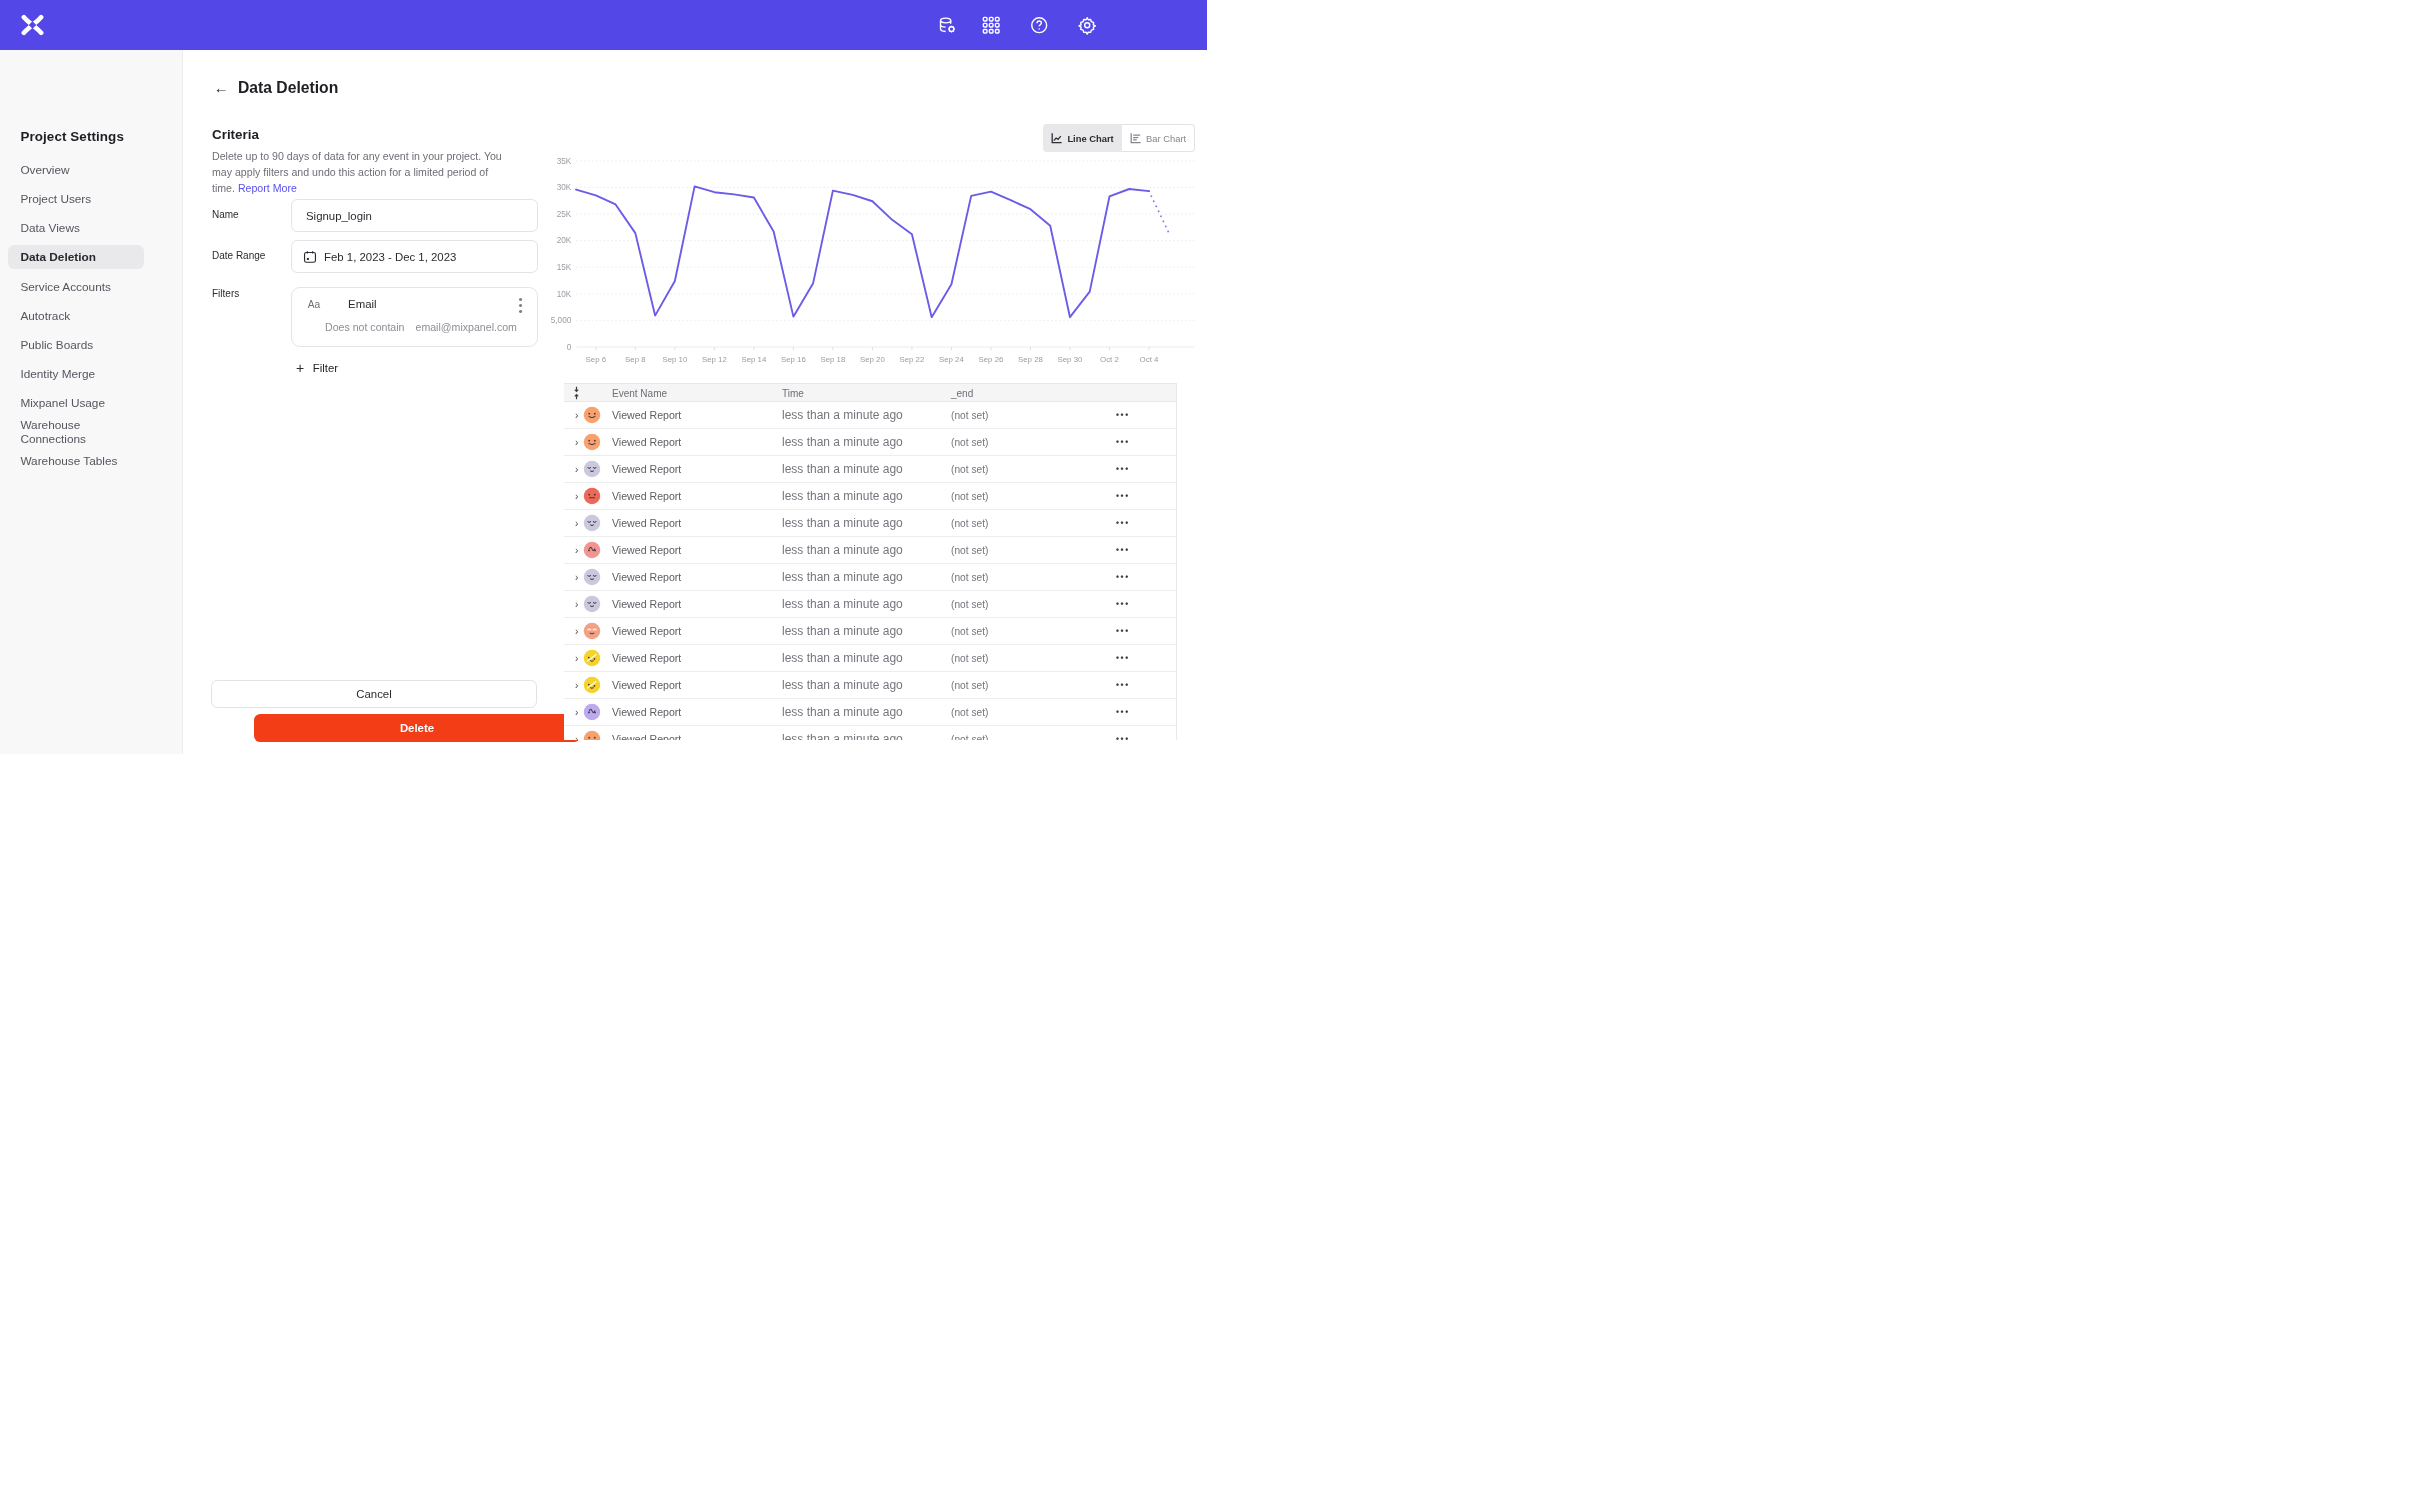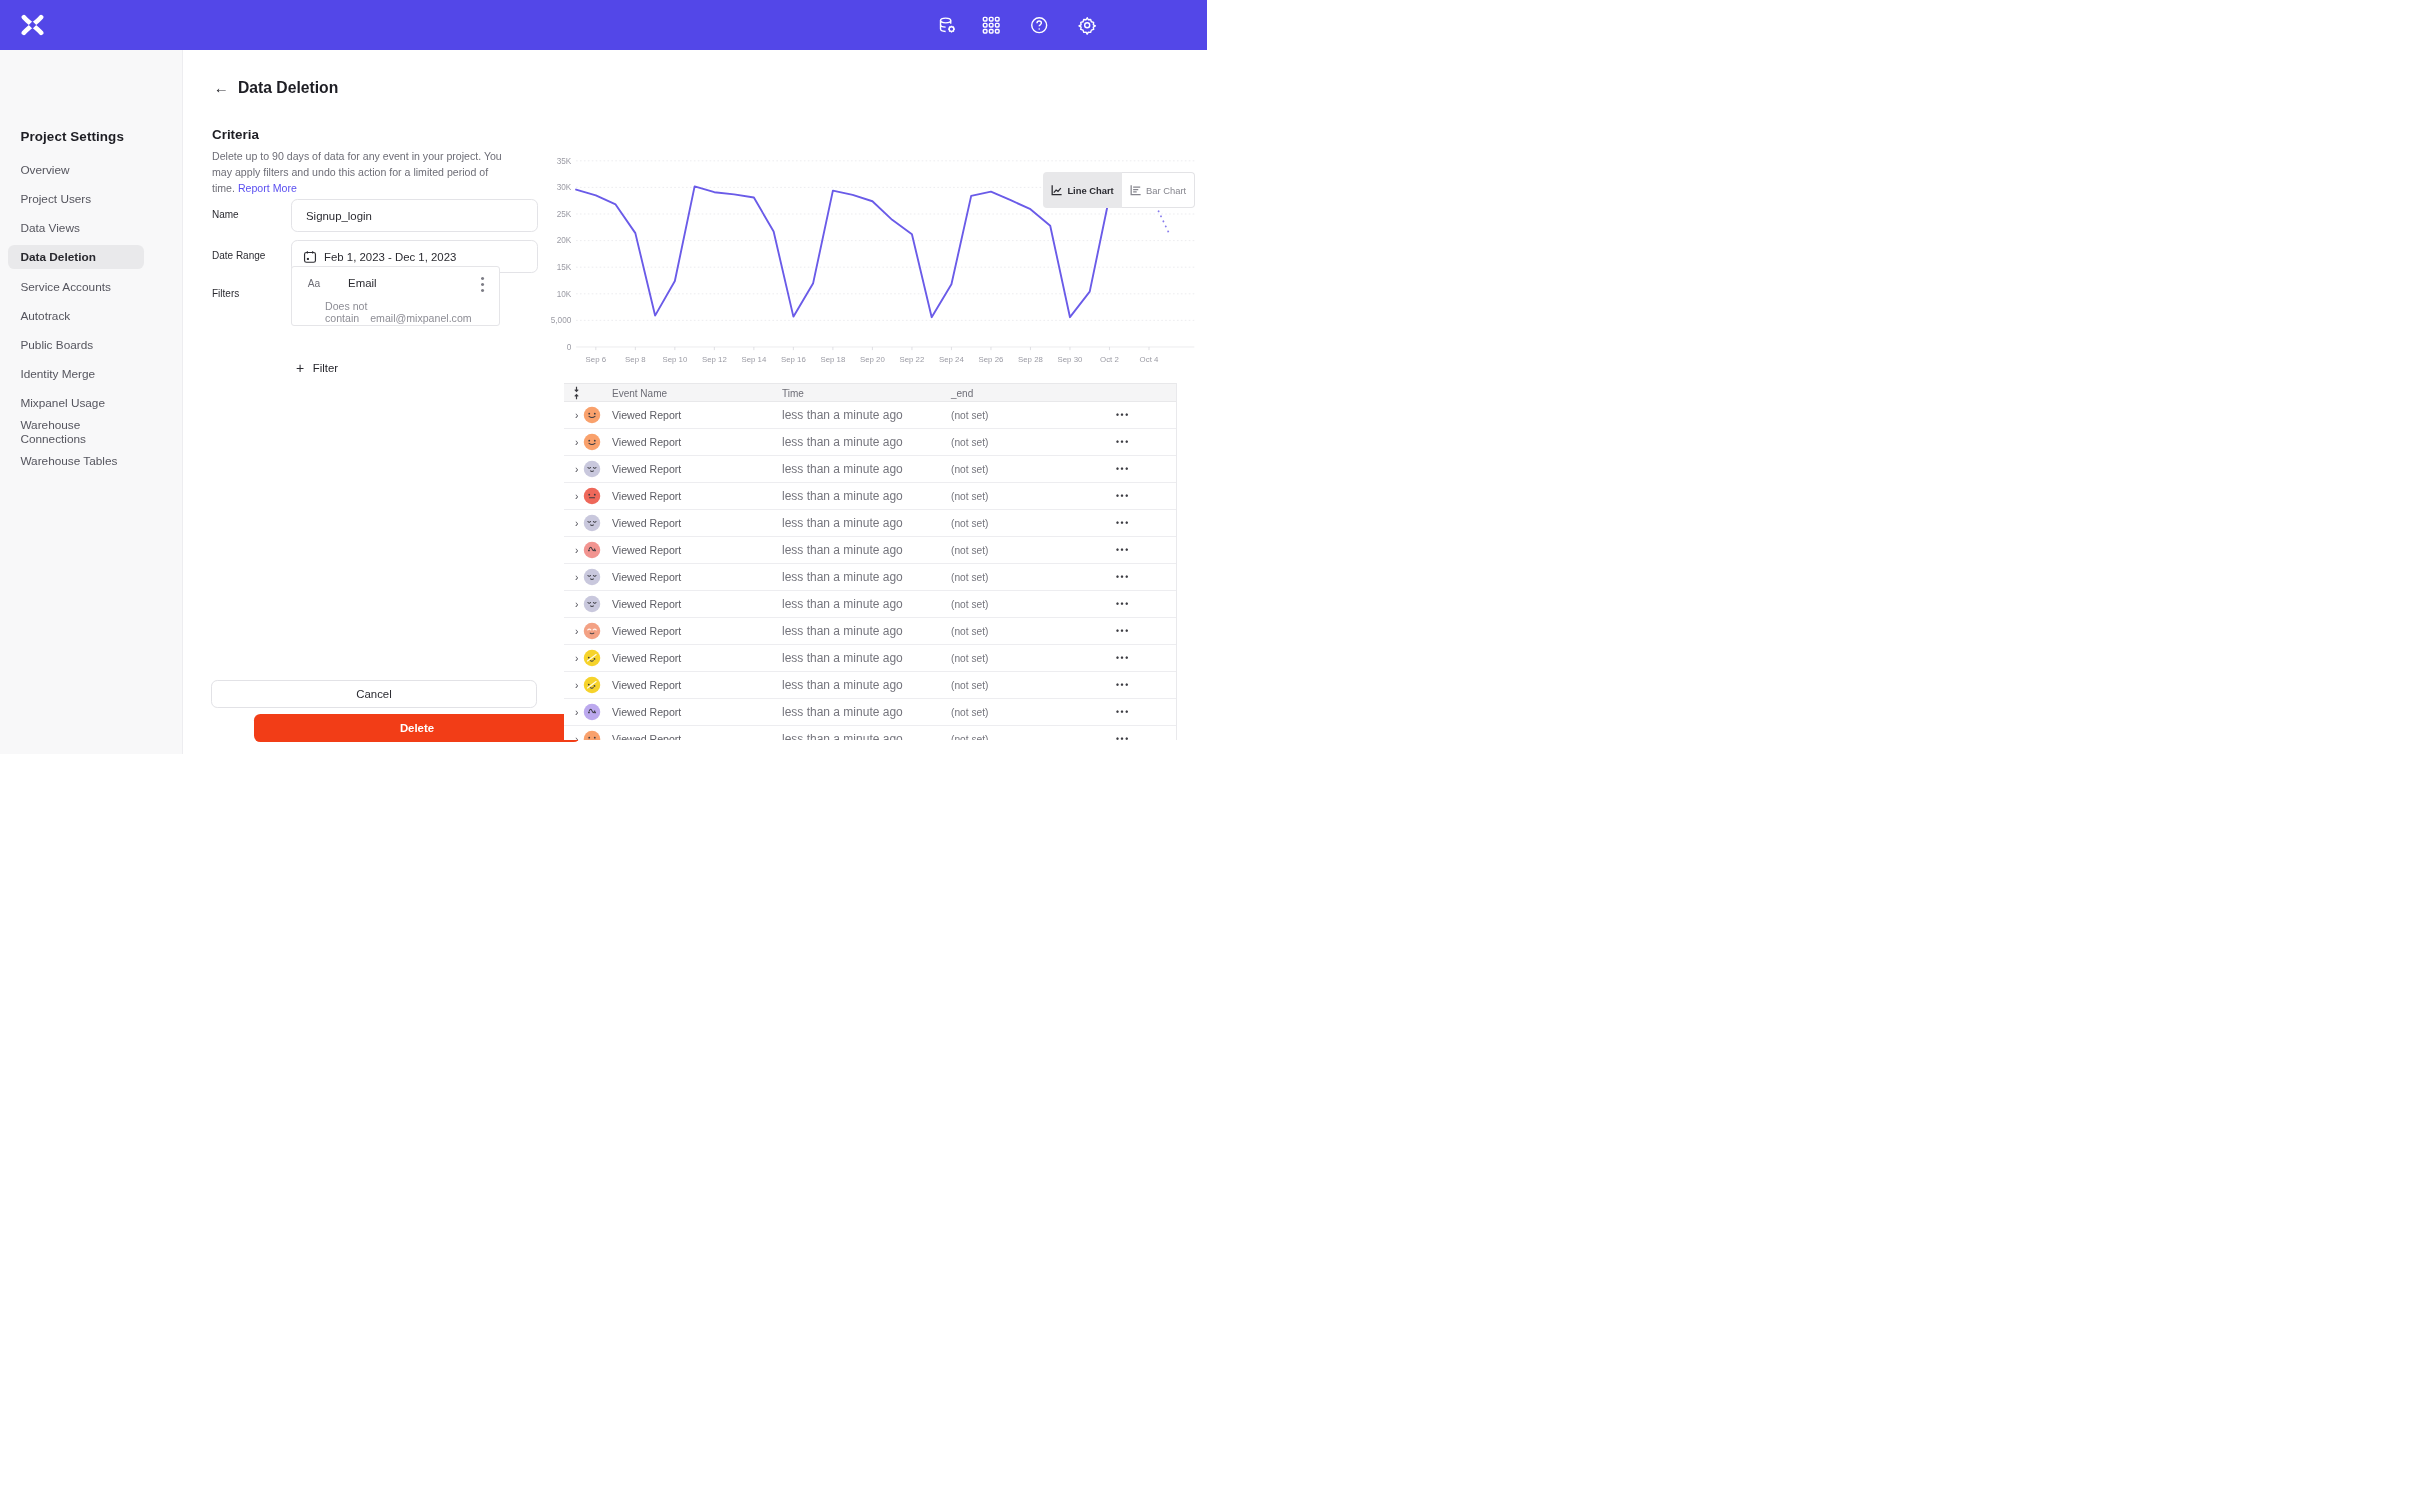--- a/index.html
+++ b/index.html
@@ -32,42 +32,42 @@
   .criteria-d { position:absolute; left:212px; top:148px; width:333px; font-size:10.6px;
     line-height:16px; color:#6e6e77; white-space:pre-line; }
   .learn-more { color:#5a4ff0; text-decoration:none; cursor:pointer; }
   .f-label { position:absolute; left:212px; font-size:10px; color:#2b2b31; }
   .input-box { position:absolute; left:291px; width:247px; height:33px; background:#fff;
     border:0.8px solid #e3e3e7; border-radius:6.3px; display:flex; align-items:center;
     font-size:11.4px; color:#2b2b31; cursor:text; }
   .input-box input { border:0; outline:0; width:100%; font:inherit; color:inherit; padding:0 14px; background:transparent; }
   .date-box { cursor:pointer; padding-left:11px; }
   .cal-icon { width:14px; height:14px; margin-right:7px; flex:none; }
-  .filter-card { position:absolute; left:291px; top:266px; width:209px; height:60px;
-    border:0.8px solid #e5e5e8; border-radius:3px; background:#fff; cursor:pointer; }
+  .filter-card { position:absolute; left:291px; top:287px; width:247px; height:60px;
+    border:0.8px solid #e5e5e8; border-radius:9px; background:#fff; cursor:pointer; }
   .fc-row1 { position:absolute; left:15.7px; top:10.2px; display:flex; align-items:center; }
   .fc-type { font-size:10.2px; color:#6d6d76; margin-right:7.9px; }
   .fc-prop { font-size:11.4px; color:#2b2b31;padding-left:20px; }
   .fc-kebab { position:absolute; right:9.4px; top:7.9px; width:14px; height:19px; text-align:center;
     font-size:11.8px; color:#7d7d86; letter-spacing:0; cursor:pointer; line-height:6.3px; }
   .fc-kebab span{ display:block; height:6.3px; }
   .fc-row2 { position:absolute; left:33px; top:33px; font-size:10.6px; color:#8d8d95; }
   .fc-val { margin-left:11px; color:#8d8d95; }
   .add-filter { position:absolute; left:296px; top:360px; display:flex; align-items:center;
     font-size:11.4px; color:#26262c; cursor:pointer; }
   .add-filter .plus { font-size:14px; margin-right:8.6px; font-weight:400; color:#2b2b31; }
   .btn { position:absolute; left:211px; width:326px; border-radius:6.3px; display:flex;
     align-items:center; justify-content:center; font-size:11.4px; cursor:pointer; }
   .btn-cancel { top:680px; height:27.5px; background:#fff; border:0.8px solid #e2e2e6; color:#2b2b31; }
   .btn-delete { top:714px; height:28px; background:#F23D17; color:#fff; font-weight:bold; border:0;margin-left:43px; }
 
   
   .chart-wrap { position:absolute; left:550px; top:118px; width:657px; height:271px; }
   .toggle { position:absolute; left:493px; top:6.3px; height:19px; display:flex; font-size:9.4px; }
-  .tg-seg { display:flex; align-items:center; padding:0 7.9px; height:36px; cursor:pointer;margin-top:48px; }
+  .tg-seg { display:flex; align-items:center; padding:0 7.9px; height:28px; cursor:pointer; }
   .tg-line { background:#e8e8ea; border-radius:3.9px 0 0 3.9px; color:#2b2b31; font-weight:bold; }
   .tg-bar { background:#fff; border:0.8px solid #e3e3e6; border-left:0; border-radius:0 3.9px 3.9px 0; color:#85858d; }
   .tg-seg svg { width:11.8px; height:11.8px; margin-right:4.7px; }
   #chart-svg { position:absolute; left:0; top:0; }
 
   
   .table { position:absolute; left:564px; top:383px; width:613px; height:357px;
     overflow:hidden; border-right:0.8px solid #e9e9ec; }
   .t-head { position:relative; height:19px; background:#f5f5f6;
     border-top:0.8px solid #e8e8ea; border-bottom:0.8px solid #e8e8ea; }

